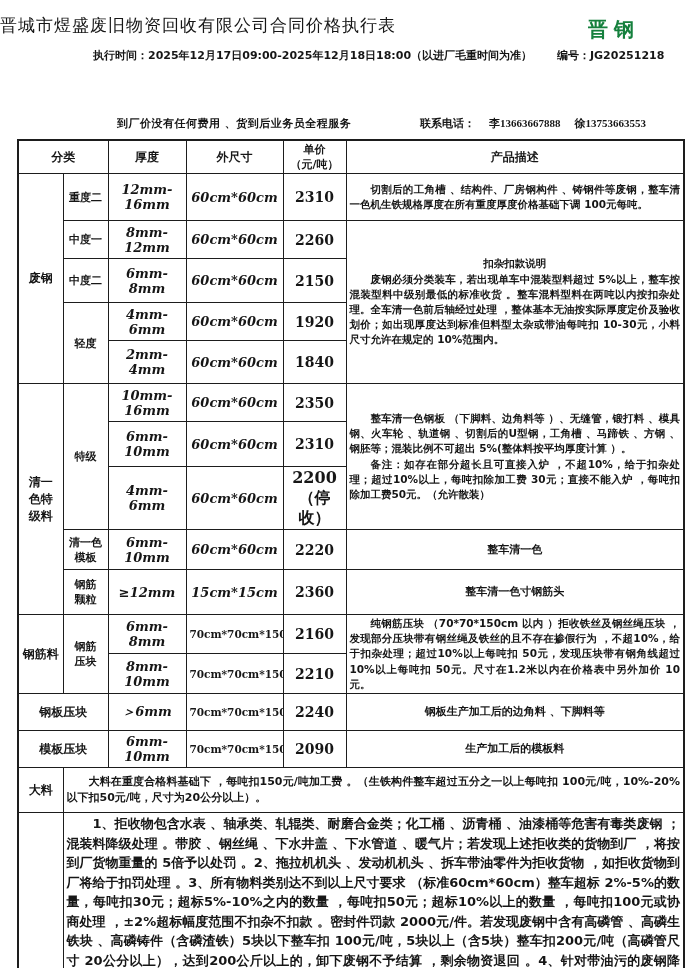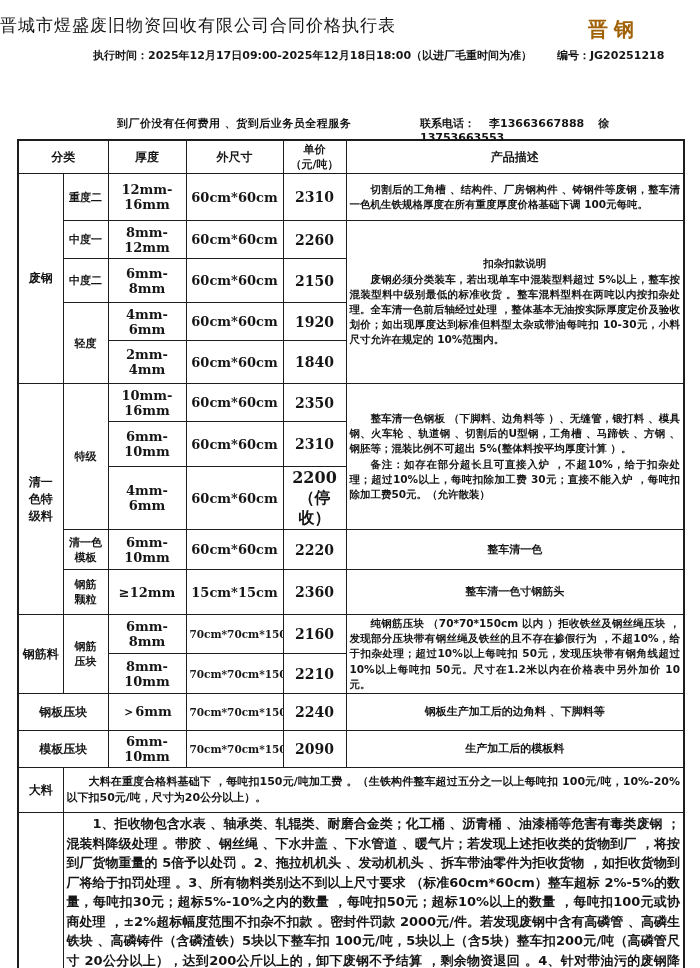--- a/index.html
+++ b/index.html
@@ -29,39 +29,39 @@
     font-size:11px;font-weight:bold;padding-left:46px;
   }
   .exec-time{position:absolute;left:93px;top:4px;}
   .doc-no{position:absolute;left:557px;top:4px;}
   .service-row{
     position:relative;height:22px;
     font-size:11px;font-weight:bold;margin-top:46px;
   }
   .service-note{position:absolute;left:117px;top:2px;letter-spacing:0.5px;}
   .contact{position:absolute;left:420px;top:2px;}
-  .contact span{margin-right:14px;}
+  .contact span{margin-right:14px;font-family:Liberation Serif, serif;}
   
   table.price{
     border-collapse:collapse;table-layout:fixed;
     width:666px;margin-left:17px;margin-top:3px;
     border:2px solid #1d1d1d;
   }
   table.price td,table.price th{
     border:1.5px solid #1d1d1d;
     padding:1px 3px;
     text-align:center;vertical-align:middle;
     font-weight:bold;
     overflow:hidden;
   }
   th{font-size:12px;}
   .pre{white-space:pre-line;margin-left:20px;}
   .lbl{font-size:12px;}
   .sub{font-size:11px;}
-  .thk,.siz{font-family:"DejaVu Serif","Liberation Serif",serif;font-size:13px;}
+  .thk,.siz{font-family:"DejaVu Serif","Liberation Serif",serif;font-size:13px;font-style:italic;}
   .siz-long{font-family:"DejaVu Serif","Liberation Serif",serif;font-size:10.5px;}
   .prc{font-family:"DejaVu Serif","Liberation Serif",serif;font-size:14px;}
   .prc-sm{font-family:"DejaVu Serif","Liberation Serif",serif;font-size:16px;line-height:1.25;}
   td.desc{
     text-align:left;vertical-align:middle;
     font-size:10.5px;line-height:1.45;
     padding:3px 7px;
   }
   td.desc p{margin:0;text-indent:2em;text-align:justify;}
   td.desc .ctr{text-align:center;text-indent:0;margin:0;}
@@ -78,21 +78,21 @@
   td.bigrow p{margin:0;text-indent:2em;text-align:justify;}
 </style>
 </head>
 <body>
 
 <div class="page">
 
   <div class="hdr">
     <div class="title-row">
       <div class="doc-title">晋城市煜盛废旧物资回收有限公司合同价格执行表</div>
-      <div class="brand" style="color: #a16207;">晋钢</div>
+      <div class="brand" style="color: #15803d;">晋钢</div>
     </div>
     <div class="meta-row">
       <span class="exec-time">执行时间：2025年12月17日09:00-2025年12月18日18:00（以进厂毛重时间为准）</span>
       <span class="doc-no">编号：JG20251218</span>
     </div>
     <div class="service-row">
       <span class="service-note">到厂价没有任何费用 、货到后业务员全程服务</span>
       <span class="contact"><span>联系电话：</span><span>李13663667888</span><span>徐13753663553</span></span>
     </div>
   </div>

